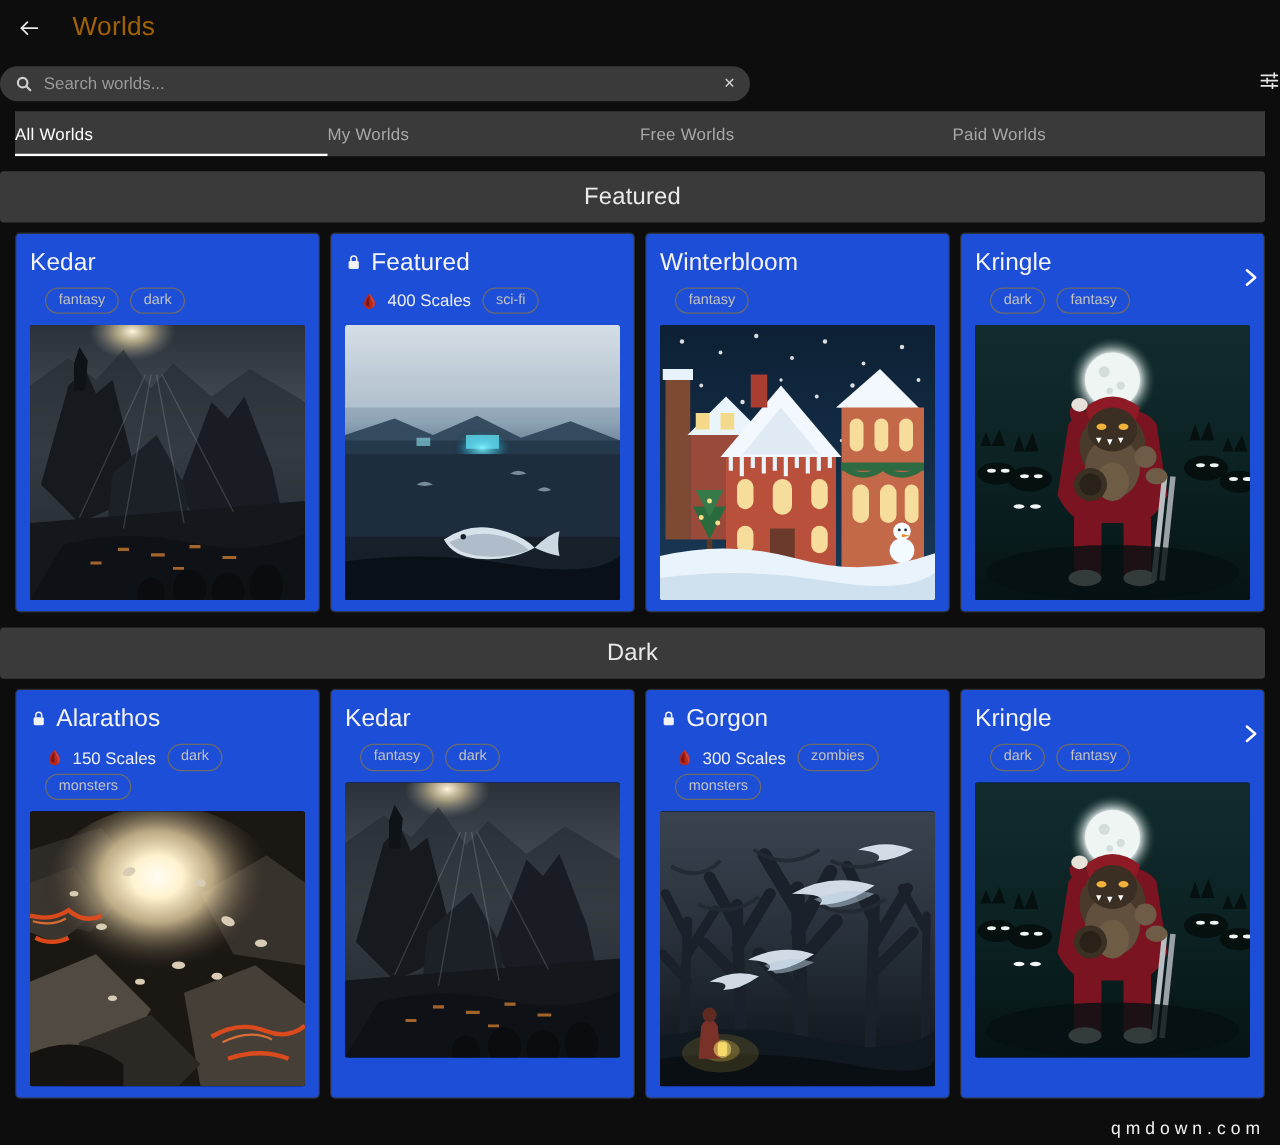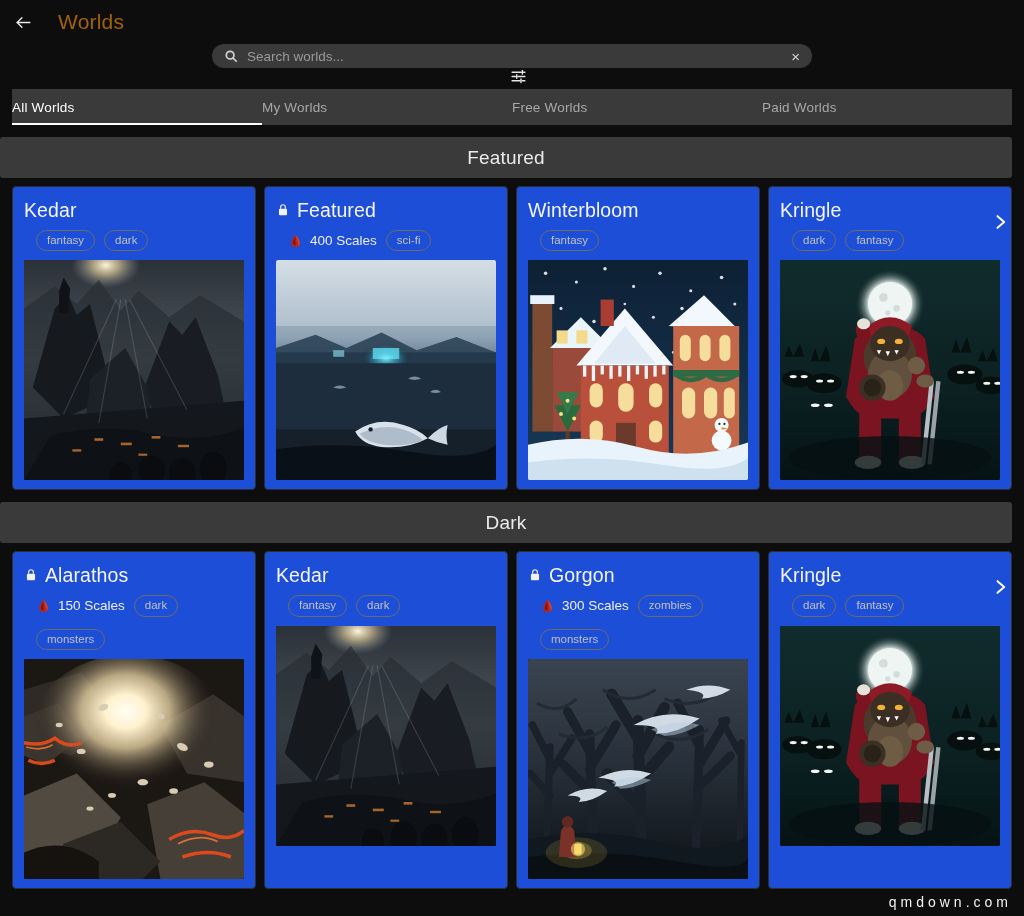--- a/index.html
+++ b/index.html
@@ -35,21 +35,20 @@
     letter-spacing: .2px;
   }
 
   
   .search-row {
     height: 45px;
     display: flex;
     align-items: center;
     justify-content: space-between;
     background: #0d0d0d;
-    flex-direction: column;
   }
   .search-box {
     width: 600px;
     height: 28px;
     background: #3a3a3a;
     border-radius: 14px;
     display: flex;
     align-items: center;
     padding: 0 8px 0 12px;
   }
@@ -151,27 +150,27 @@
     font-size: 19.5px;
     color: #f4f4f4;
     font-weight: 400;
     white-space: nowrap;
     letter-spacing: .1px;
   }
   .meta-row {
     display: flex;
     align-items: center;
     flex-wrap: wrap;
-    gap: 12px 9px;
+    gap: 2px 9px;
     margin-top: 7px;
     padding-left: 12px;
   }
   .price {
     display: flex;
-    align-items: flex-start;
+    align-items: center;
     gap: 7px;
   }
   .scale-icon { display: flex; align-items: center; }
   .price-text {
     font-size: 13.5px;
     color: #ededed;
   }
   .tag {
     border: 1px solid #6b6b6b;
     border-radius: 11px;

